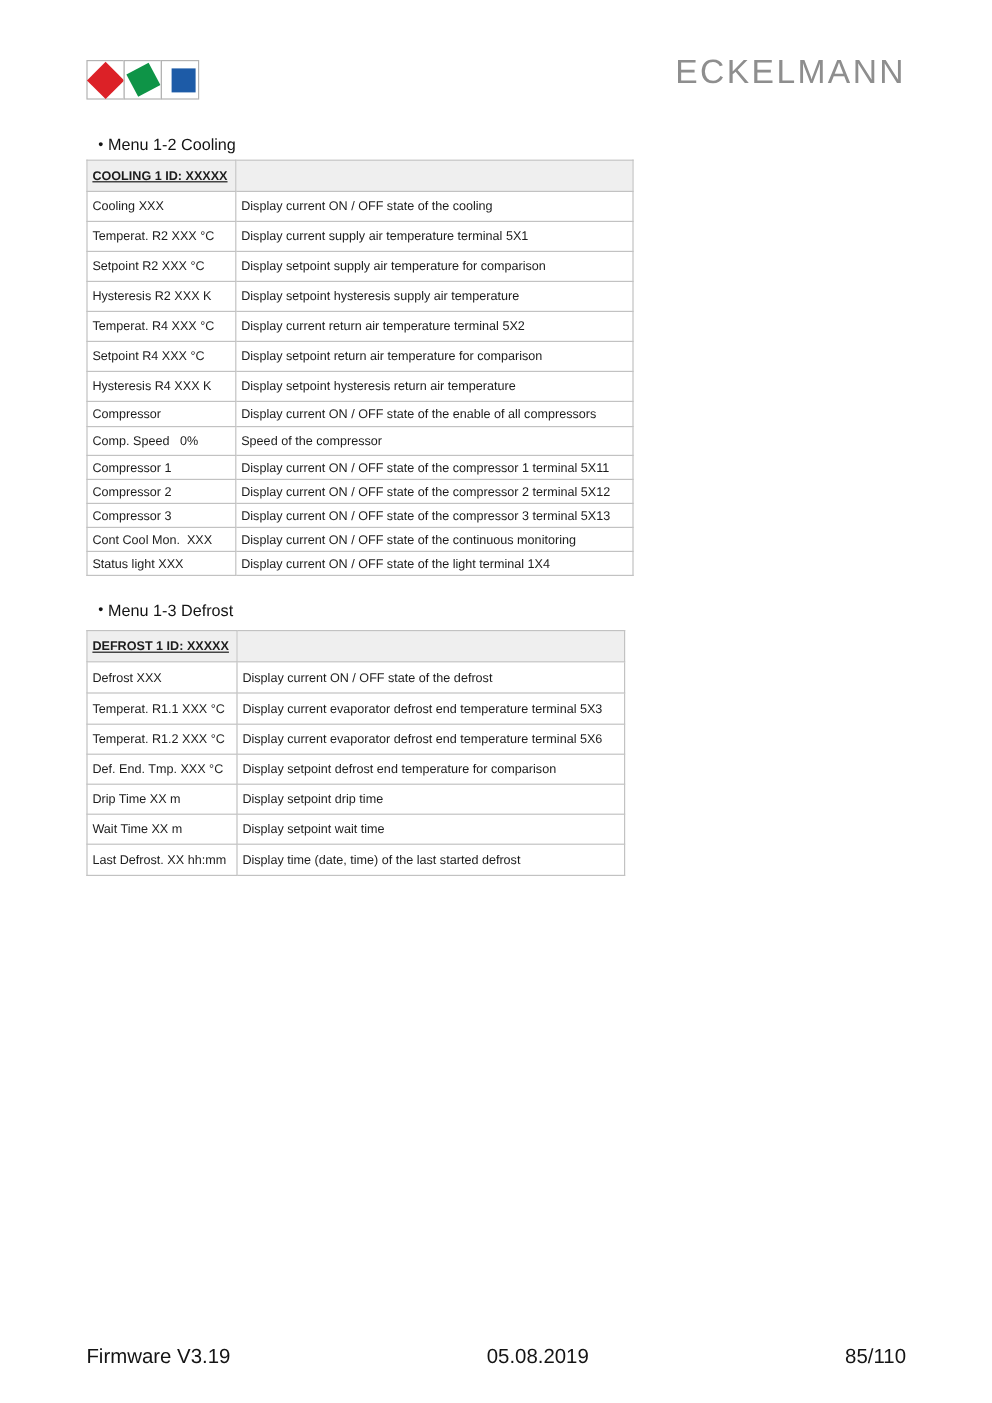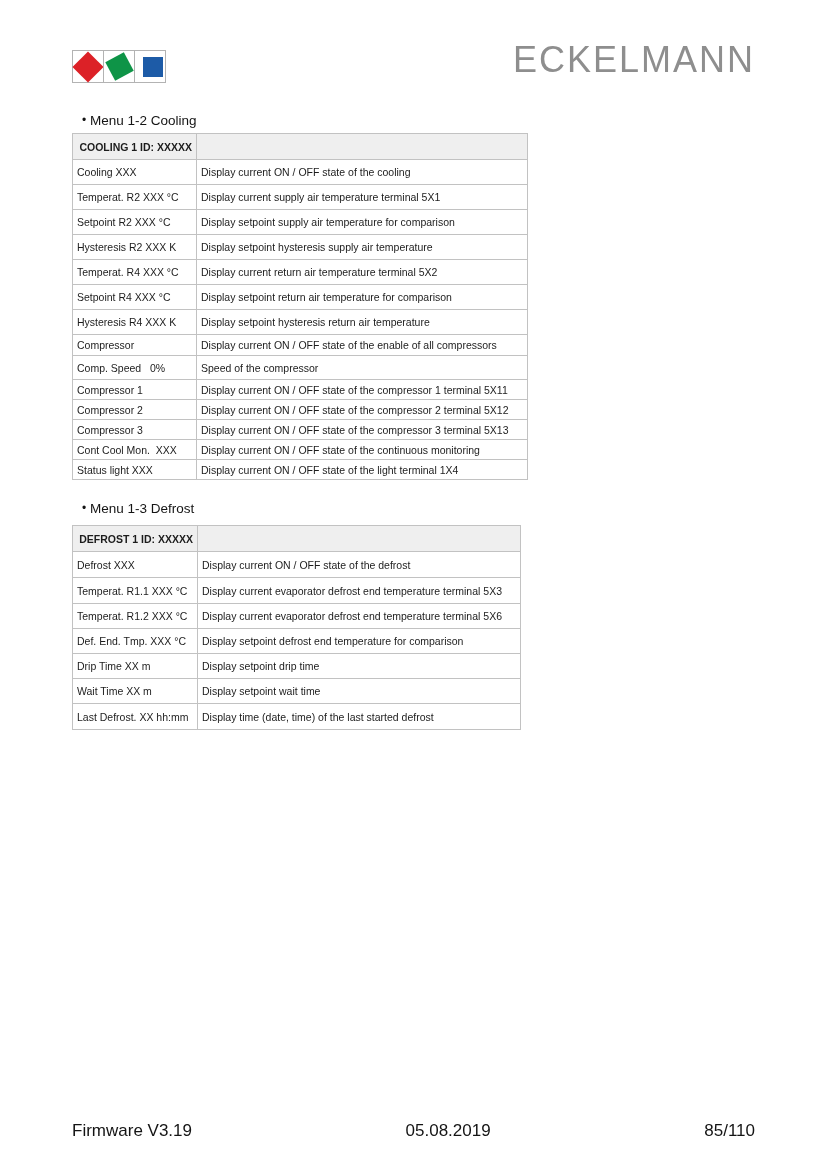--- a/index.html
+++ b/index.html
@@ -21,21 +21,21 @@
     position: relative;
   }
   .logo-cell + .logo-cell { margin-left: -1px; }
   .sq { position: absolute; display: block; }
   .sq-red   { width: 22px; height: 22px; left: 4px; top: 5px; background: #dc2127; transform: rotate(45deg); }
   .sq-green { width: 21px; height: 21px; left: 5px; top: 5px; background: #0e9447; transform: rotate(-28deg); }
   .sq-blue  { width: 20px; height: 20px; left: 8px; top: 6px; background: #1d5ba7; }
 
   .brand {
     position: absolute; top: 40px; right: 72px;
-    font-size: 36px; font-weight: 100; letter-spacing: 2px;
+    font-size: 28px; font-weight: 100; letter-spacing: 2px;
     color: #8e8e8e; line-height: 40px;
   }
 
   
   .bullet-line { position: absolute; left: 78px; font-size: 13.5px; color: #141414; text-align: center; }
   .bullet-line .dot { display: inline-block; width: 12px; font-size: 12px; vertical-align: 1px; }
   .bullet-1 { top: 113px; }
   .bullet-2 { top: 489px; margin-top: 12px; }
 
   
@@ -51,22 +51,23 @@
   .tbl td, .tbl th {
     border: 1px solid #c2c2c2;
     padding: 2px 4px;
     vertical-align: middle;
     white-space: pre;
     overflow: hidden;
   }
   .tbl th {
     background: #efefef;
     font-weight: bold;
-    text-align: right;
+    text-align: left;
     font-size: 10.5px;
+    text-decoration: underline;
   }
   .h26 { height: 26px; }
   .h25 { height: 25px; margin-left: 45px; }
   .h24 { height: 24px; }
   .h21 { height: 21px; }
   .h20 { height: 20px; }
 
   
   .footer {
     position: absolute; left: 72px; top: 1121px; width: 683px;

